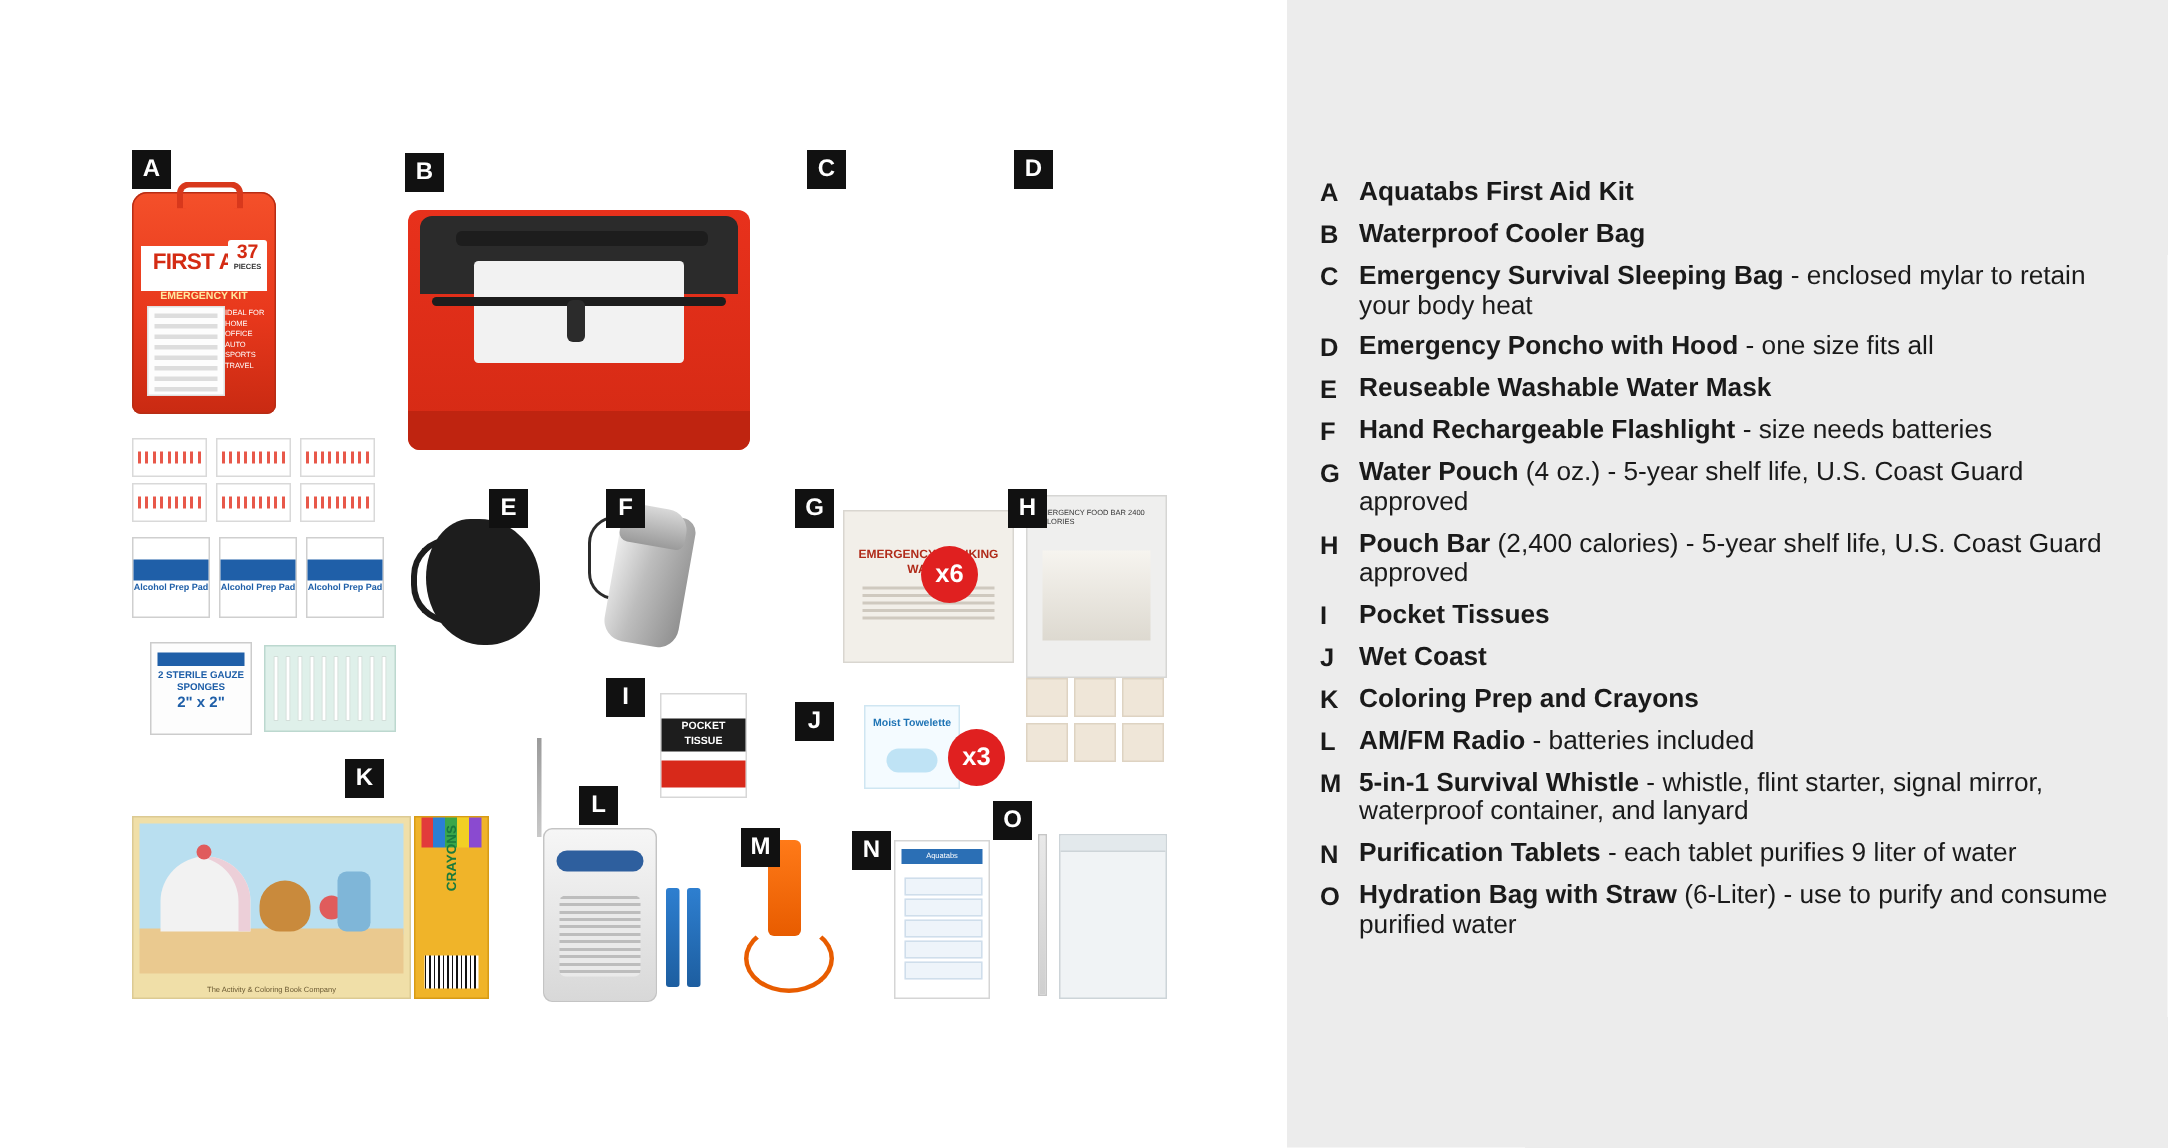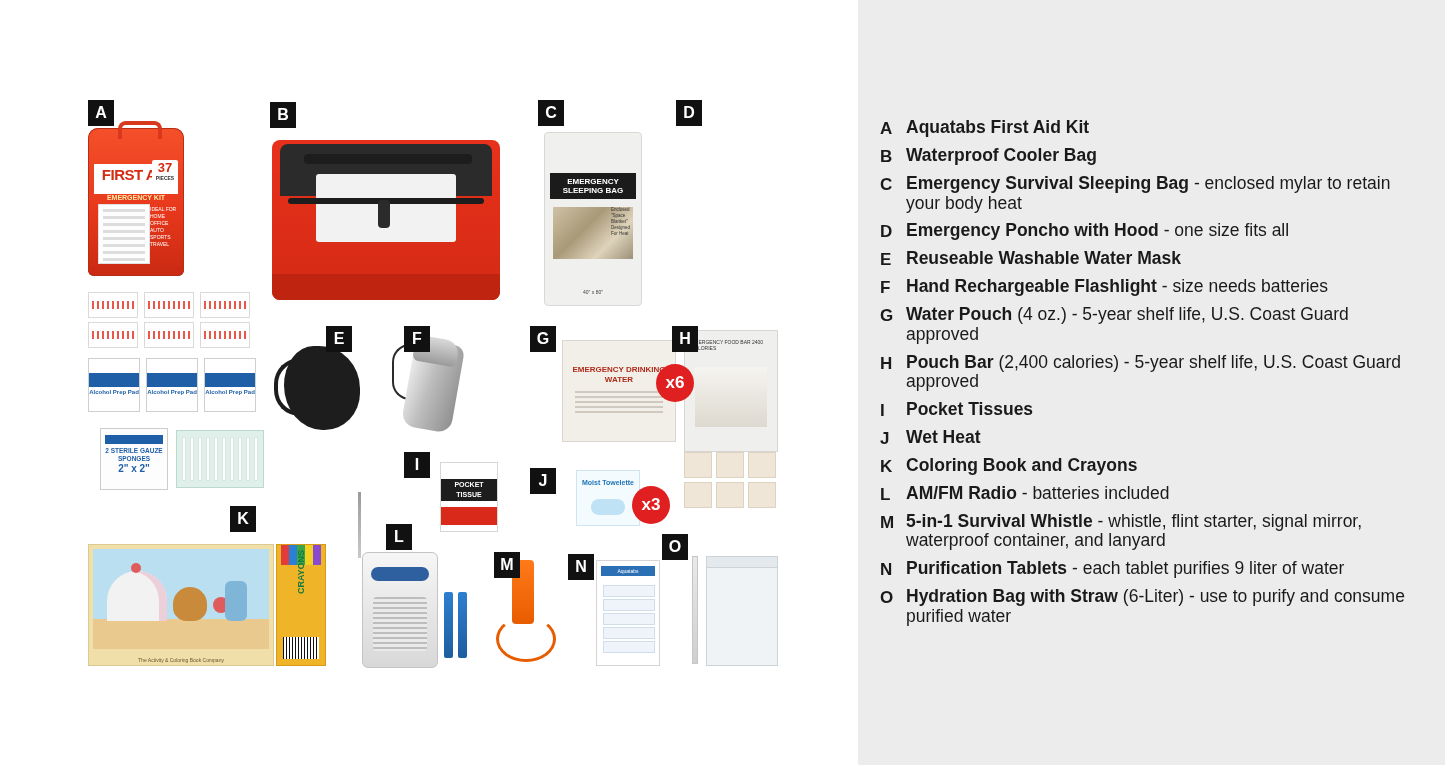--- a/index.html
+++ b/index.html
@@ -501,31 +501,20 @@
 
     <div class="prod cooler">
       <div class="lidtop"></div>
       <div class="strap"></div>
       <div class="whitepanel"></div>
       <div class="zip"></div>
       <div class="pull"></div>
       <div class="base"></div>
     </div>
 
-    <div class="prod sleepbag">
-      <div class="hdr">
-          <span>EMERGENCY
-SLEEPING BAG</span>
-        </div>
-      <div class="mylar"></div>
-      <div class="rt">Enclosed
-"Space Blanket"
-Designed For Heat</div>
-      <div class="sm">40" x 80"</div>
-    </div>
 
 
     <div class="prod mask">
       <div class="ear"></div>
       <div class="shape"></div>
     </div>
 
     <div class="prod flash">
       <div class="lanyard"></div>
       <div class="body"></div>
@@ -628,21 +617,21 @@
         <div class="badge" style="left: 672px; top: 326px;">H</div>
         <div class="badge" style="left: 404px; top: 452px;">I</div>
         <div class="badge" style="left: 530px; top: 468px;">J</div>
         <div class="badge" style="left: 230px; top: 506px;">K</div>
         <div class="badge" style="left: 386px; top: 524px;">L</div>
         <div class="badge" style="left: 494px; top: 552px;">M</div>
         <div class="badge" style="left: 568px; top: 554px;">N</div>
         <div class="badge" style="left: 662px; top: 534px;">O</div>
       </div>
     <div id="qtys">
-        <div class="qty-badge" style="left: 656px; top: 364px;">x6</div>
+        <div class="qty-badge" style="left: 614px; top: 364px;">x6</div>
         <div class="qty-badge" style="left: 632px; top: 486px;">x3</div>
       </div>
   </div>
 
   <div class="legend-panel">
     <div class="legend-list" id="legend-list">
         <div class="legend-row">
           <div class="legend-letter">A</div>
           <div class="legend-text"><b>Aquatabs First Aid Kit</b><span class="detail"></span></div>
         </div>
@@ -673,25 +662,25 @@
         <div class="legend-row">
           <div class="legend-letter">H</div>
           <div class="legend-text"><b>Pouch Bar</b><span class="detail"> (2,400 calories) - 5-year shelf life, U.S. Coast Guard approved</span></div>
         </div>
         <div class="legend-row">
           <div class="legend-letter">I</div>
           <div class="legend-text"><b>Pocket Tissues</b><span class="detail"></span></div>
         </div>
         <div class="legend-row">
           <div class="legend-letter">J</div>
-          <div class="legend-text"><b>Wet Heat</b><span class="detail"></span></div>
+          <div class="legend-text"><b>Wet Coast</b><span class="detail"></span></div>
         </div>
         <div class="legend-row">
           <div class="legend-letter">K</div>
-          <div class="legend-text"><b>Coloring Book and Crayons</b><span class="detail"></span></div>
+          <div class="legend-text"><b>Coloring Prep and Crayons</b><span class="detail"></span></div>
         </div>
         <div class="legend-row">
           <div class="legend-letter">L</div>
           <div class="legend-text"><b>AM/FM Radio</b><span class="detail"> - batteries included</span></div>
         </div>
         <div class="legend-row">
           <div class="legend-letter">M</div>
           <div class="legend-text"><b>5-in-1 Survival Whistle</b><span class="detail"> - whistle, flint starter, signal mirror, waterproof container, and lanyard</span></div>
         </div>
         <div class="legend-row">

